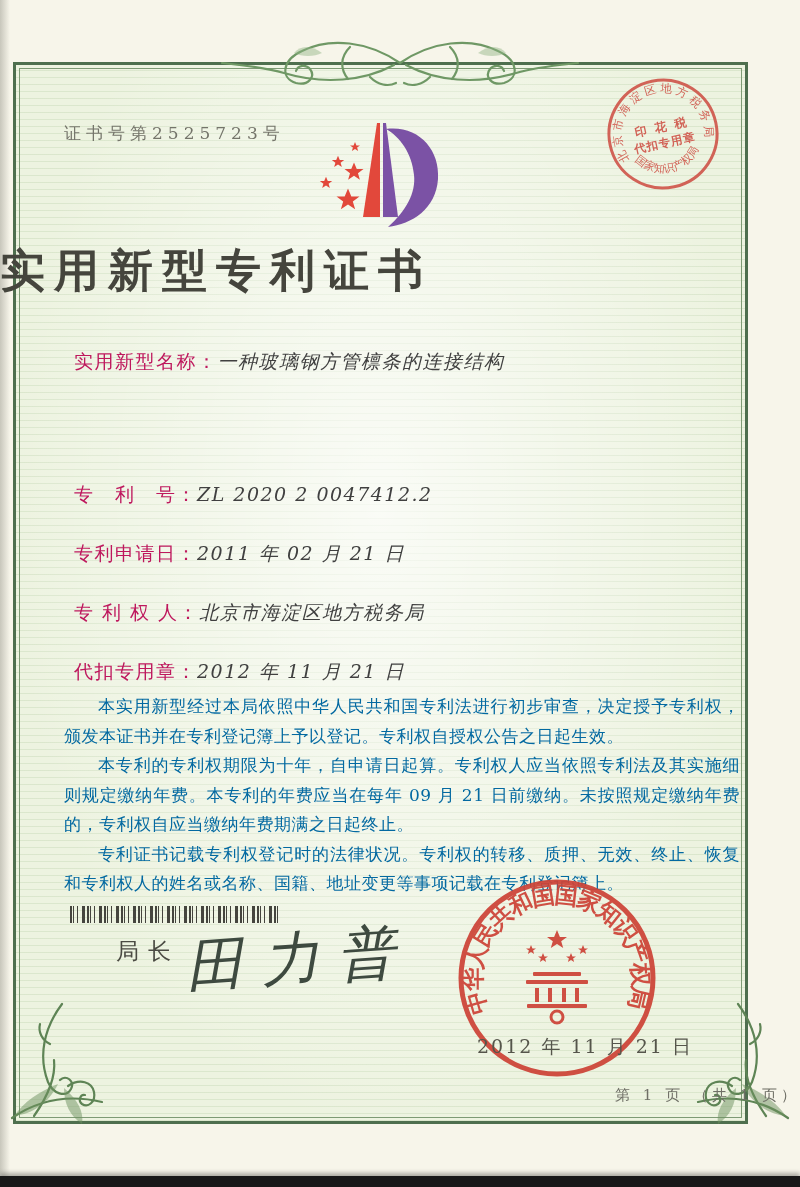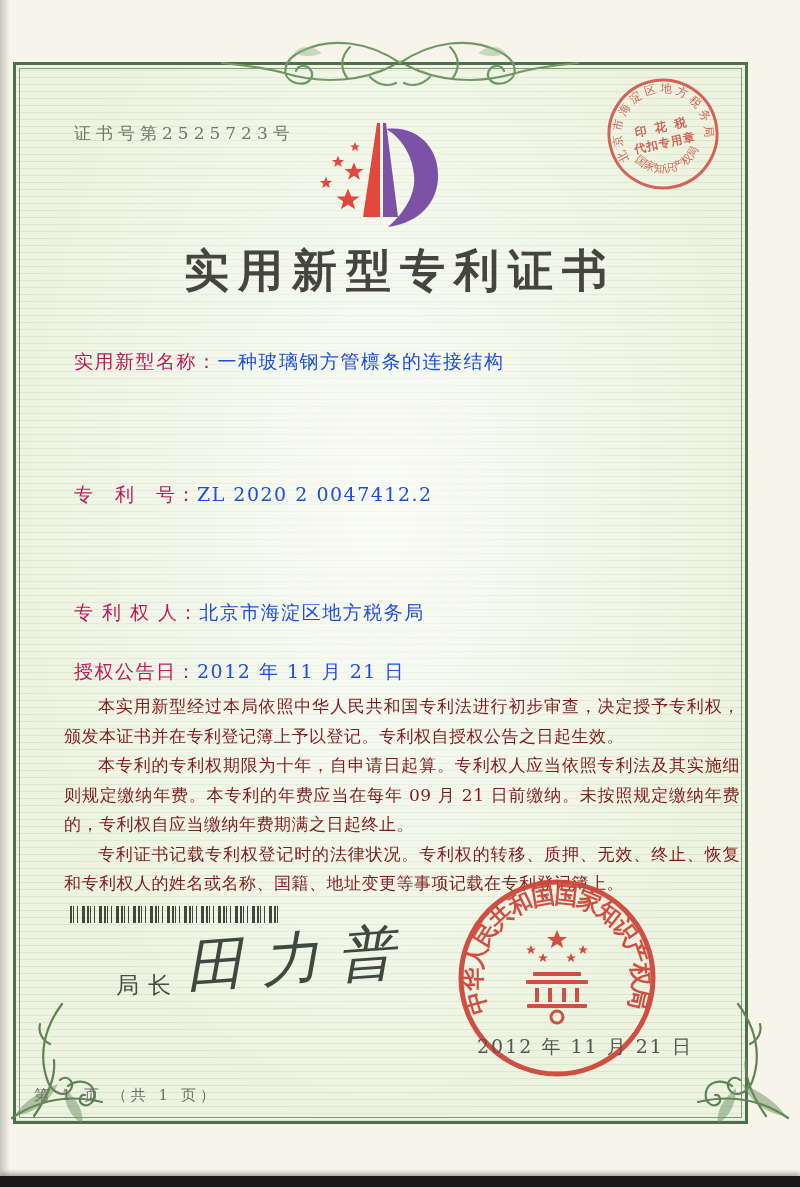--- a/index.html
+++ b/index.html
@@ -17,59 +17,59 @@
            background-image:
              radial-gradient(ellipse at 50% 42%, rgba(255,255,255,.72), rgba(255,255,255,0) 72%),
              repeating-linear-gradient(0deg, rgba(130,170,110,.17) 0 1px, rgba(130,170,110,0) 1px 7px); }
   .frame-inner { position:absolute; inset:3px; border:1px solid #7d9a74; }
 
   .orn { position:absolute; z-index:3; }
   .orn-top { left:218px; top:33px; }
   .orn-bl { left:4px;  top:1000px; }
   .orn-br { left:678px; top:1000px; transform:scaleX(-1); }
 
-  .cert-no { position:absolute; left:74px; top:122px; font-size:17px; letter-spacing:5px;
+  .cert-no { position:absolute; left:64px; top:122px; font-size:17px; letter-spacing:5px;
              color:#74746a; z-index:4; }
 
   .logo { position:absolute; left:318px; top:121px; z-index:4; }
 
-  .title { position:absolute; left:0; right:0; top:241px; text-align:center;
+  .title { position:absolute; left:0; right:0; top:241px; 
            font-size:45px; font-weight:bold; letter-spacing:9px; color:#45453d; z-index:4; }
 
   .field { position:absolute; left:74px; font-size:19px; color:#707065; letter-spacing:1.5px;
            white-space:nowrap; z-index:4; }
   .field .f-label { color:#be185d; }
-  .field .f-value { color:#1d4ed8; }
+  .field .f-value { color:#404040;font-style:italic; }
   .f1{top:349px} .f2{top:416px} .f3{top:482px} .f4{top:541px} .f5{top:600px} .f6{top:659px}
 
   .body-text { position:absolute; left:64px; top:692px; width:676px; z-index:4; }
-  .body-text p { font-size:17px; line-height:29.5px; color:#7f1d1d; text-indent:2em;
+  .body-text p { font-size:17px; line-height:29.5px; color:#0369a1; text-indent:2em;
                  text-align:justify; letter-spacing:.5px; }
 
   .barcode { position:absolute; left:70px; top:906px; width:208px; height:17px; z-index:4;
              background:repeating-linear-gradient(90deg,
                #45453e 0 2px, transparent 2px 3px,
                #45453e 3px 4px, transparent 4px 7px,
                #45453e 7px 8px, transparent 8px 12px,
                #45453e 12px 15px, transparent 15px 17px); }
 
-  .director { position:absolute; left:116px; top:970px; font-size:23px; letter-spacing:9px;
+  .director { position:absolute; left:116px; top:936px; font-size:23px; letter-spacing:9px;
               color:#4b4b43; z-index:4; }
   .signature { position:absolute; left:185px; top:918px; width:300px; font-size:58px;
                color:#3e4a40; letter-spacing:18px; font-style:italic; white-space:nowrap;
                transform:rotate(-4deg); z-index:4; }
 
   .seal-main { position:absolute; left:455px; top:876px; z-index:5; opacity:.93; }
   .seal-date { position:absolute; left:477px; top:1034px; font-size:19px; letter-spacing:2px;
                color:#55554b; z-index:6; }
 
   .stamp-tax { position:absolute; left:597px; top:74px; transform:rotate(-12deg); z-index:5;
                opacity:.9; }
 
-  .footer { position:absolute; left:0; right:0; top:1086px; text-align:left; font-size:15px;
+  .footer { position:absolute; left:0; right:0; top:1086px; text-align:right; font-size:15px;
             letter-spacing:4px; color:#6f6f66; z-index:4;margin-left:34px; }
 </style>
 </head>
 <body>
 
 <div class="page">
 
   <div class="frame">
     <div class="frame-inner"></div>
   </div>
@@ -131,22 +131,23 @@
     <g fill="#7b52a5">
       <polygon points="65,2 68,2 80,96 65,96"></polygon>
       <path d="M68,8 C100,4 122,28 120,58 C118,88 94,103 70,106 C88,90 98,72 96,54 C94,32 82,16 68,8 Z"></path>
     </g>
   </svg>
 
   <div class="title">实用新型专利证书</div>
 
   <div class="field f1"><span class="f-label">实用新型名称：</span><span class="f-value">一种玻璃钢方管檩条的连接结构</span></div>
   <div class="field f3"><span class="f-label">专　利　号：</span><span class="f-value">ZL 2020 2 0047412.2</span></div>
+  <div class="field f4"><span class="f-label">专利申请日：</span><span class="f-value">2011 年 02 月 21 日</span></div>
   <div class="field f5"><span class="f-label">专 利 权 人：</span><span class="f-value">北京市海淀区地方税务局</span></div>
-  <div class="field f6"><span class="f-label">授权公告日：</span><span class="f-value">2012 年 11 月 21 日</span></div>
+  <div class="field f6"><span class="f-label">代扣专用章：</span><span class="f-value">2012 年 11 月 21 日</span></div>
 
   <div class="body-text">
     <p>本实用新型经过本局依照中华人民共和国专利法进行初步审查，决定授予专利权，颁发本证书并在专利登记簿上予以登记。专利权自授权公告之日起生效。</p>
     <p>本专利的专利权期限为十年，自申请日起算。专利权人应当依照专利法及其实施细则规定缴纳年费。本专利的年费应当在每年 09 月 21 日前缴纳。未按照规定缴纳年费的，专利权自应当缴纳年费期满之日起终止。</p>
     <p>专利证书记载专利权登记时的法律状况。专利权的转移、质押、无效、终止、恢复和专利权人的姓名或名称、国籍、地址变更等事项记载在专利登记簿上。</p>
   </div>
 
   <div class="barcode"></div>
 
   <div class="director">局长</div>

